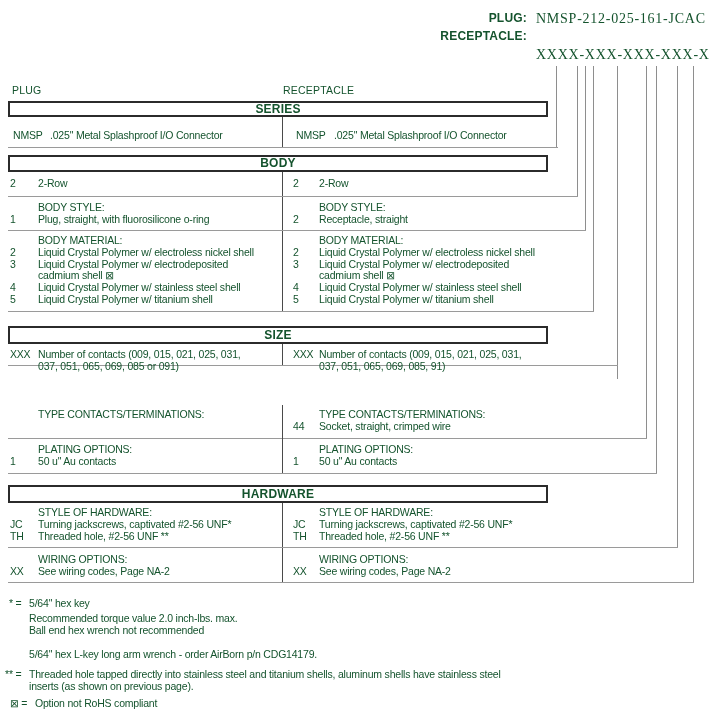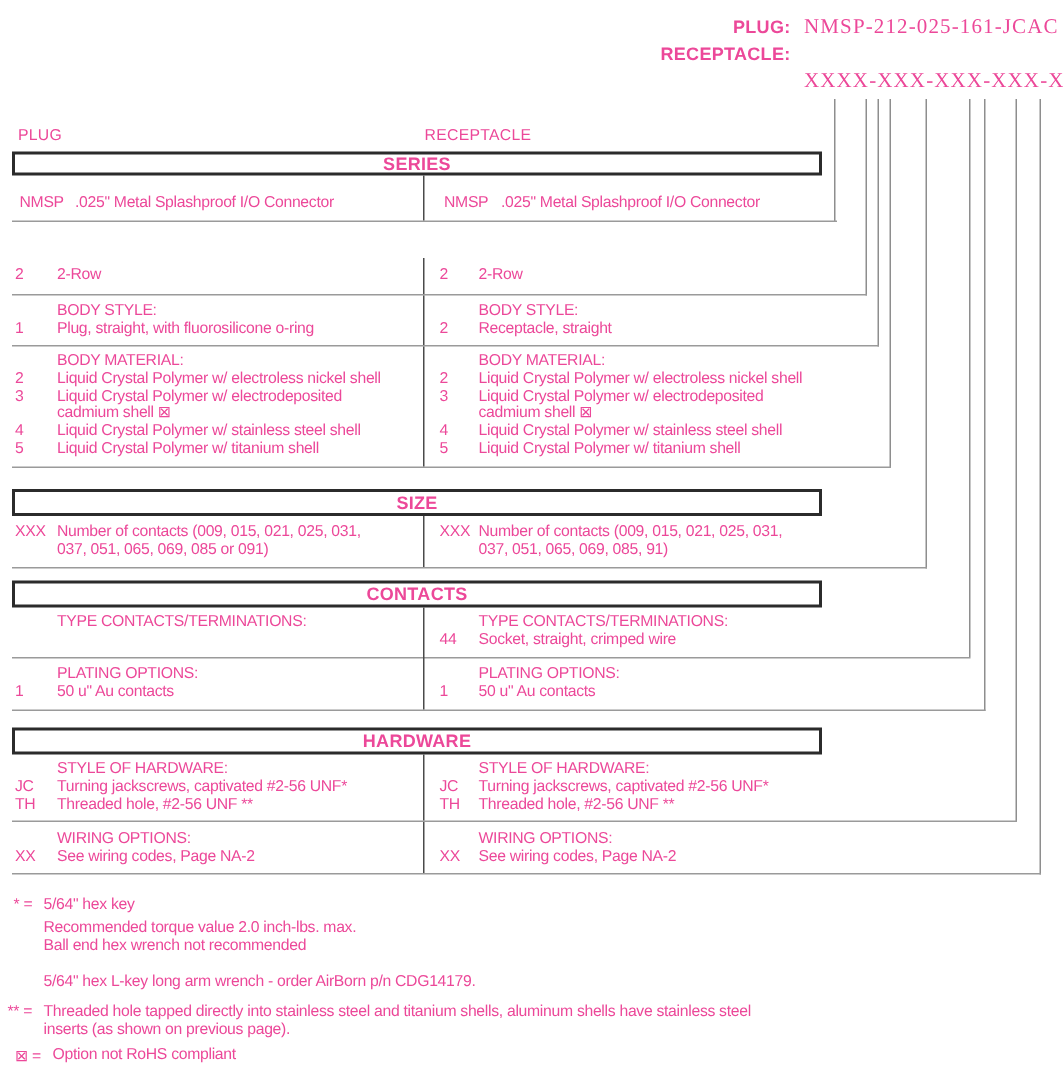--- a/index.html
+++ b/index.html
@@ -1,17 +1,17 @@
 <!DOCTYPE html>
 <html><head>
 <meta charset="utf-8">
 <style>
   html,body{margin:0;padding:0;background:#fff;}
   .page{position:relative;width:709px;height:715px;background:#fff;overflow:hidden;
-        font-family:"Liberation Sans",sans-serif;color:#ec4899;}
+        font-family:"Liberation Sans",sans-serif;color:#14532d;}
 
   
   .pn-label{position:absolute;width:227px;left:300px;text-align:right;font-weight:bold;
             font-size:12px;letter-spacing:.2px;white-space:pre;}
   .pn-value{position:absolute;left:536px;font-family:Liberation Serif, serif;
             font-size:14px;letter-spacing:.75px;white-space:pre;}
 
   
   .vline{position:absolute;top:66px;width:1px;background:#8e8e8e;}
 
@@ -76,20 +76,21 @@
       </div>
     </div>
     <div class="colR" style="padding-top:13px">
       <div class="item wide">
         <span class="code">NMSP</span>
         <span class="desc">.025" Metal Splashproof I/O Connector</span>
       </div>
     </div>
   </div>
 
+  <div class="hdr" style="top:155px;height:17px;line-height:13px">BODY</div>
 
   <div class="row" style="top:172px;height:25px;width:570px">
     <div class="colL" style="padding-top:6px">
       <div class="item">
         <span class="code">2</span>
         <span class="desc">2-Row</span>
       </div>
     </div>
     <div class="colR" style="padding-top:6px">
       <div class="item">
@@ -157,42 +158,41 @@
         <span class="desc">Liquid Crystal Polymer w/ stainless steel shell</span>
       </div>
       <div class="item">
         <span class="code">5</span>
         <span class="desc">Liquid Crystal Polymer w/ titanium shell</span>
       </div>
     </div>
   </div>
 
   <div class="hdr" style="top:326px;height:18px;line-height:14px">SIZE</div>
-  <div class="row" style="top:344px;height:35px;width:610px">
+  <div class="row" style="top:344px;height:22px;width:610px">
     <div class="colL" style="padding-top:5px">
       <div class="item">
         <span class="code">XXX</span>
         <span class="desc">
           <div>Number of contacts (009, 015, 021, 025, 031,</div>
           <div>037, 051, 065, 069, 085 or 091)</div>
         </span>
       </div>
     </div>
     <div class="colR" style="padding-top:5px">
       <div class="item">
         <span class="code">XXX</span>
         <span class="desc">
           <div>Number of contacts (009, 015, 021, 025, 031,</div>
           <div>037, 051, 065, 069, 085, 91)</div>
         </span>
       </div>
     </div>
   </div>
 
-  <div class="hdr" style="top:387px;height:18px;line-height:14px">CONTACTS</div>
 
   <div class="row" style="top:405px;height:34px;width:639px">
     <div class="colL" style="padding-top:4px">
       <div class="lbl">TYPE CONTACTS/TERMINATIONS:</div>
     </div>
     <div class="colR" style="padding-top:4px">
       <div class="lbl">TYPE CONTACTS/TERMINATIONS:</div>
       <div class="item">
         <span class="code">44</span>
         <span class="desc">Socket, straight, crimped wire</span>

